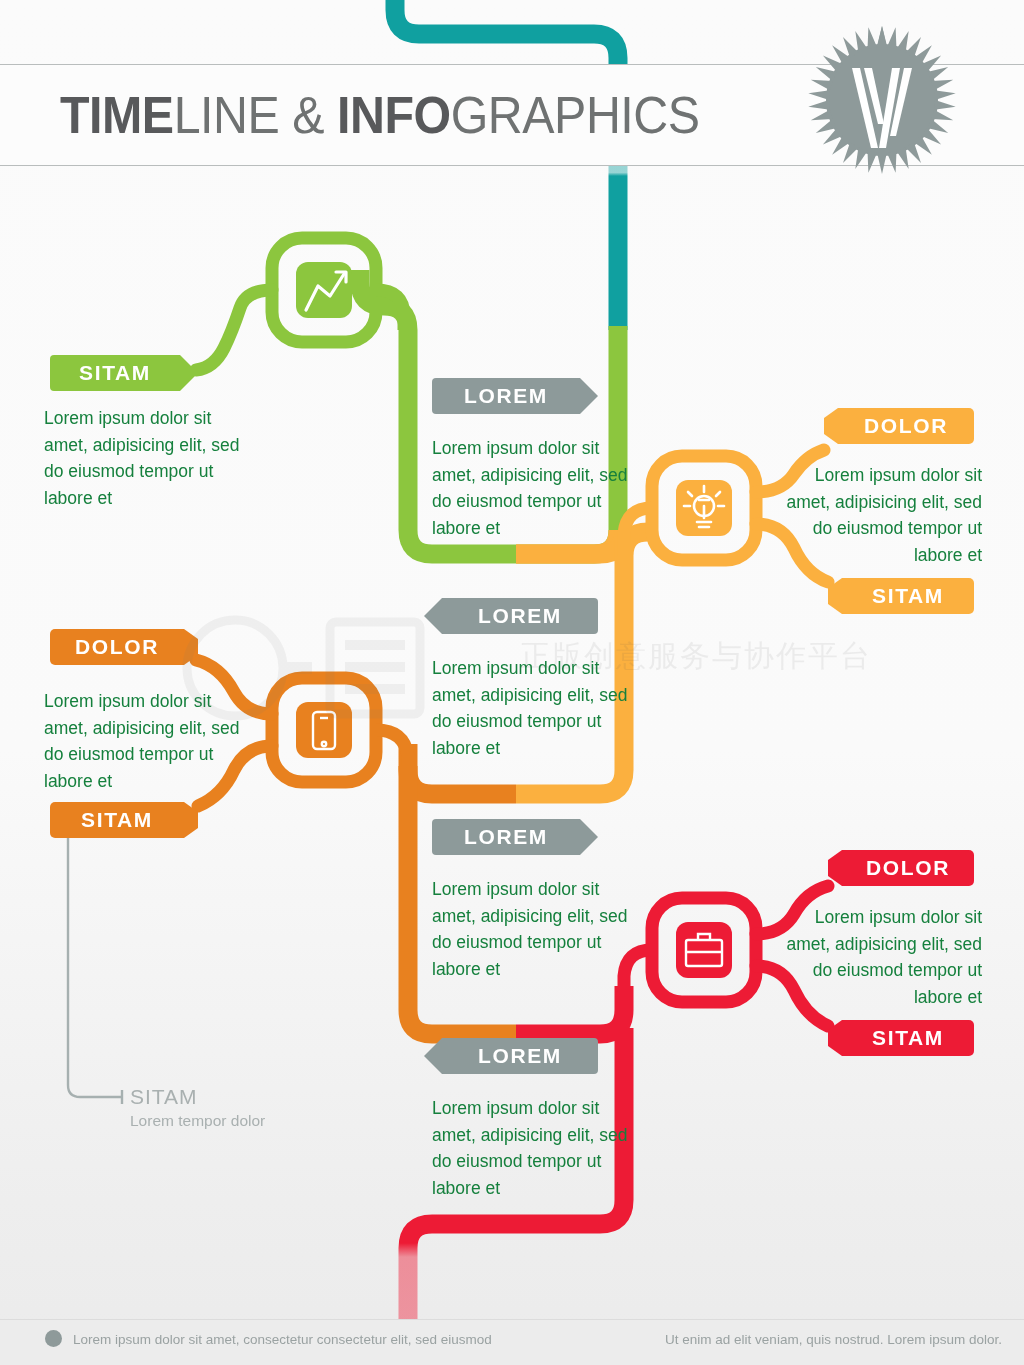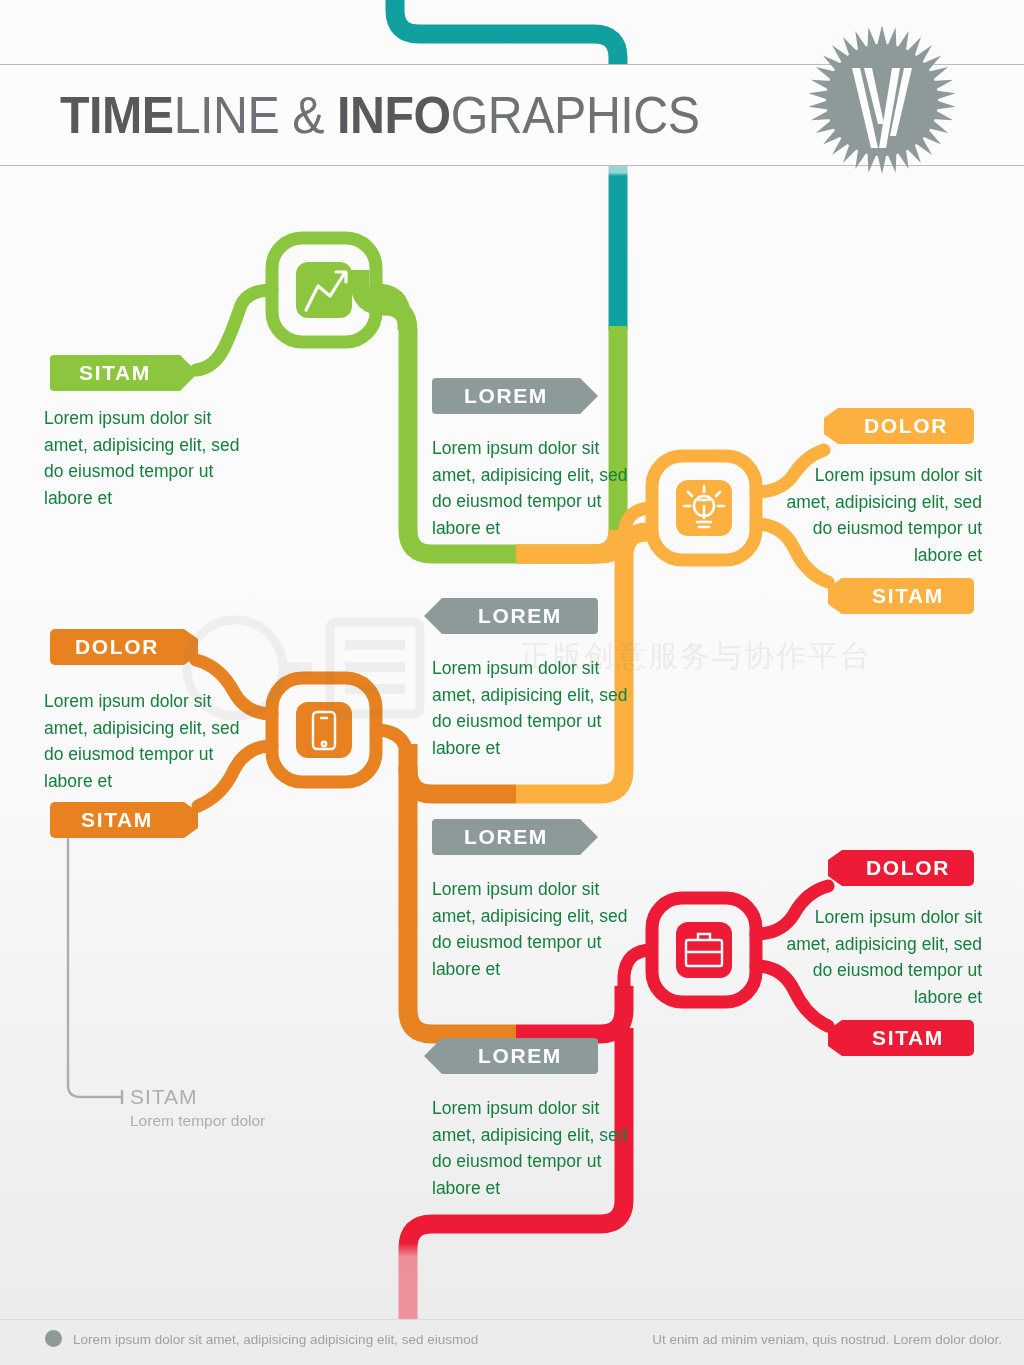--- a/index.html
+++ b/index.html
@@ -271,16 +271,16 @@
         <rect x="345" y="40" width="60" height="10"></rect>
         <rect x="345" y="62" width="60" height="10"></rect>
         <rect x="345" y="84" width="60" height="10"></rect>
       </g>
     </svg>
     <div class="wm-txt" style="left:520px;top:36px;">正版创意服务与协作平台</div>
   </div>
 
   <div class="footer"></div>
   <div class="footer-dot"></div>
-  <div class="foot-txt" style="left:73px;top:1332px;">Lorem ipsum dolor sit amet, adipisicing adipisicing elit, sed eiusmod</div>
-  <div class="foot-txt" style="right:22px;top:1332px;">Ut enim ad minim veniam, quis nostrud. Lorem dolor dolor.</div>
+  <div class="foot-txt" style="left:73px;top:1332px;">Lorem ipsum dolor sit amet, consectetur consectetur elit, sed eiusmod</div>
+  <div class="foot-txt" style="right:22px;top:1332px;">Ut enim ad elit veniam, quis nostrud. Lorem ipsum dolor.</div>
 
 </div>
 
 </body></html>

